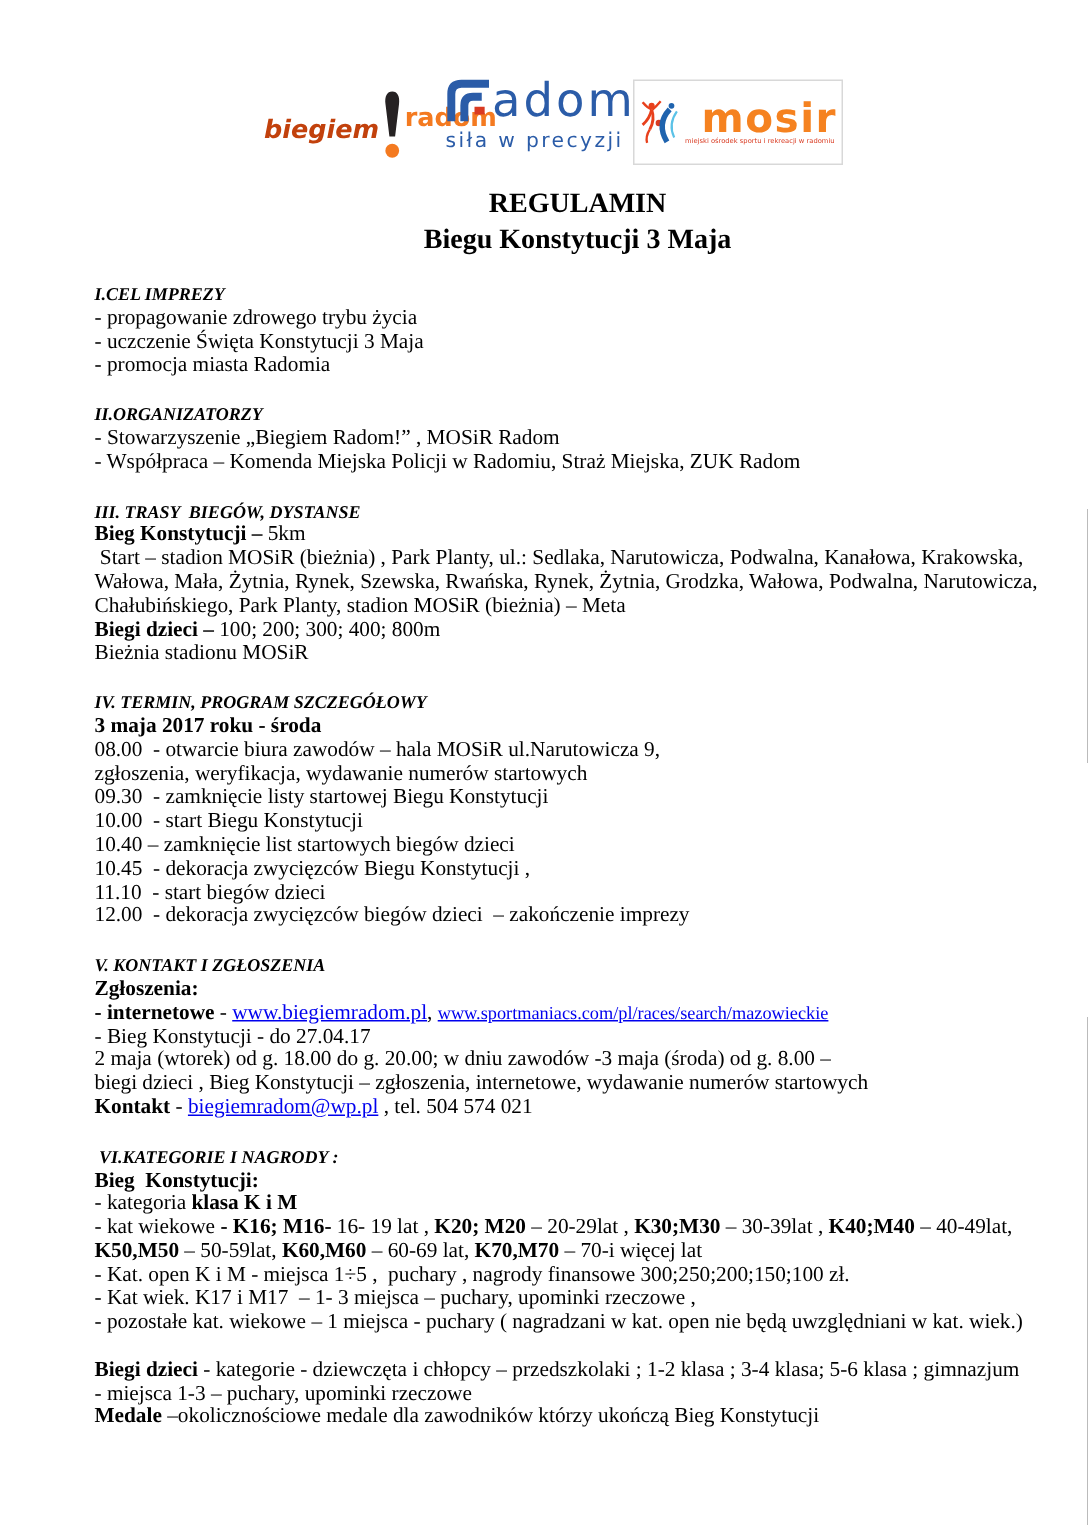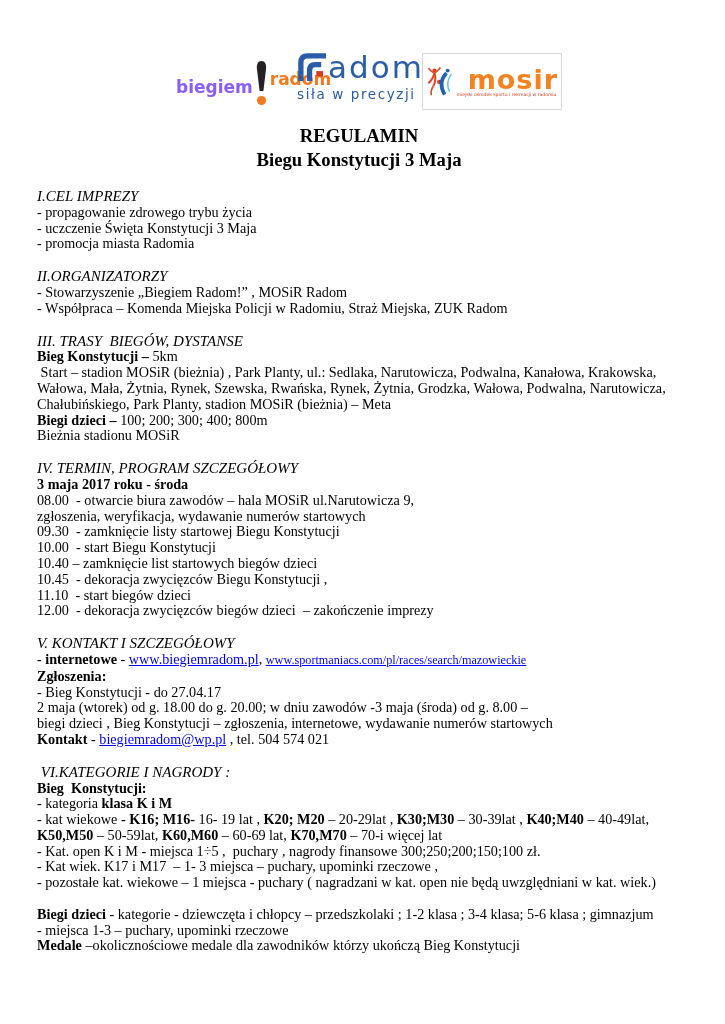--- a/index.html
+++ b/index.html
@@ -5,40 +5,40 @@
   html,body{margin:0;padding:0;background:#888;}
   .page{
     position:relative;width:725px;height:1024px;background:#ffffff;
     font-family:"Liberation Serif", serif;color:#000;overflow:hidden;
     margin:0 auto;
   }
   
   .logo-biegiem{position:absolute;left:176px;top:60px;display:flex;align-items:flex-start;
     font-family:"DejaVu Sans", sans-serif;font-weight:bold;font-size:17px;}
   .lb-word{margin-top:19px;line-height:17px;}
-  .lb-w1{color:#8b5cf6;}
+  .lb-w1{color:#c2410c;font-style:italic;}
   .lb-w2{color:#f47a20;margin-top:11px;}
   .lb-excl{margin:0 1px;}
   .logo-radom{position:absolute;left:297px;top:52px;font-family:"DejaVu Sans", sans-serif;color:#2b5ca8;}
   .lr-row{display:flex;align-items:flex-start;}
   .lr-word{font-size:31px;line-height:30px;letter-spacing:2px;}
   .lr-glyph{margin-right:2px;margin-bottom:1px;}
   .lr-tagline{font-size:13.5px;letter-spacing:1.6px;margin-top:4px;white-space:nowrap;}
   .logo-mosir{position:absolute;left:422px;top:53px;width:140px;height:57px;background:#fff;
     border:1px solid #d8d8d8;display:flex;align-items:center;padding:1px 3px;box-sizing:border-box;}
   .lm-right{margin-left:3px;}
   .lm-name{font-family:"DejaVu Sans", sans-serif;font-weight:bold;font-size:27px;line-height:25px;
     color:#f58220;letter-spacing:1px;margin-left:11px;}
   .lm-tag{font-family:"DejaVu Sans", sans-serif;font-size:4.5px;color:#d93a21;letter-spacing:0;white-space:nowrap;}
   
-  .content{position:absolute;left:37px;top:124px;width:644px;font-size:14.2px;line-height:15.8px;}
+  .content{position:absolute;left:63px;top:124px;width:644px;font-size:14.2px;line-height:15.8px;}
   .title{text-align:center;font-weight:bold;font-size:18.7px;line-height:24px;margin:0 0 17px 0;}
   .sec{margin:0 0 17px 0;}
   .sec:last-child{margin-bottom:0;}
-  .sec-h{font-size:15px;font-weight:normal;font-style:italic;margin:0;line-height:15.8px;white-space:pre-wrap;}
+  .sec-h{font-size:12px;font-weight:bold;font-style:italic;margin:0;line-height:15.8px;white-space:pre-wrap;}
   .para{margin:0;white-space:pre-wrap;}
   .para.mt{margin-top:15.8px;}
   .b{font-weight:bold;}
   .sm{font-size:12.2px;}
   .lnk{color:#0000ee;text-decoration:underline;}
 </style>
 </head>
 <body>
 
 <div class="page">
@@ -120,23 +120,23 @@
       <p class="para"><span>zgłoszenia, weryfikacja, wydawanie numerów startowych</span></p>
       <p class="para"><span>09.30  - zamknięcie listy startowej Biegu Konstytucji</span></p>
       <p class="para"><span>10.00  - start Biegu Konstytucji</span></p>
       <p class="para"><span>10.40 – zamknięcie list startowych biegów dzieci</span></p>
       <p class="para"><span>10.45  - dekoracja zwycięzców Biegu Konstytucji ,</span></p>
       <p class="para"><span>11.10  - start biegów dzieci</span></p>
       <p class="para"><span>12.00  - dekoracja zwycięzców biegów dzieci  – zakończenie imprezy</span></p>
     </section>
 
     <section class="sec">
-      <h2 class="sec-h">V. KONTAKT I SZCZEGÓŁOWY</h2>
+      <h2 class="sec-h">V. KONTAKT I ZGŁOSZENIA</h2>
+      <p class="para"><span class="b">Zgłoszenia:</span></p>
       <p class="para"><span class="b">- internetowe</span><span> - </span><a href="#" class="lnk">www.biegiemradom.pl</a><span>, </span><a href="#" class="lnk sm">www.sportmaniacs.com/pl/races/search/mazowieckie</a></p>
-      <p class="para"><span class="b">Zgłoszenia:</span></p>
       <p class="para"><span>- Bieg Konstytucji - do 27.04.17</span></p>
       <p class="para"><span>2 maja (wtorek) od g. 18.00 do g. 20.00; w dniu zawodów -3 maja (środa) od g. 8.00 –</span></p>
       <p class="para"><span>biegi dzieci , Bieg Konstytucji – zgłoszenia, internetowe, wydawanie numerów startowych</span></p>
       <p class="para"><span class="b">Kontakt</span><span> - </span><a href="#" class="lnk">biegiemradom@wp.pl</a><span> , tel. 504 574 021</span></p>
     </section>
 
     <section class="sec">
       <h2 class="sec-h"> VI.KATEGORIE I NAGRODY :</h2>
       <p class="para"><span class="b">Bieg  Konstytucji:</span></p>
       <p class="para"><span>- kategoria </span><span class="b">klasa K i M</span></p>

